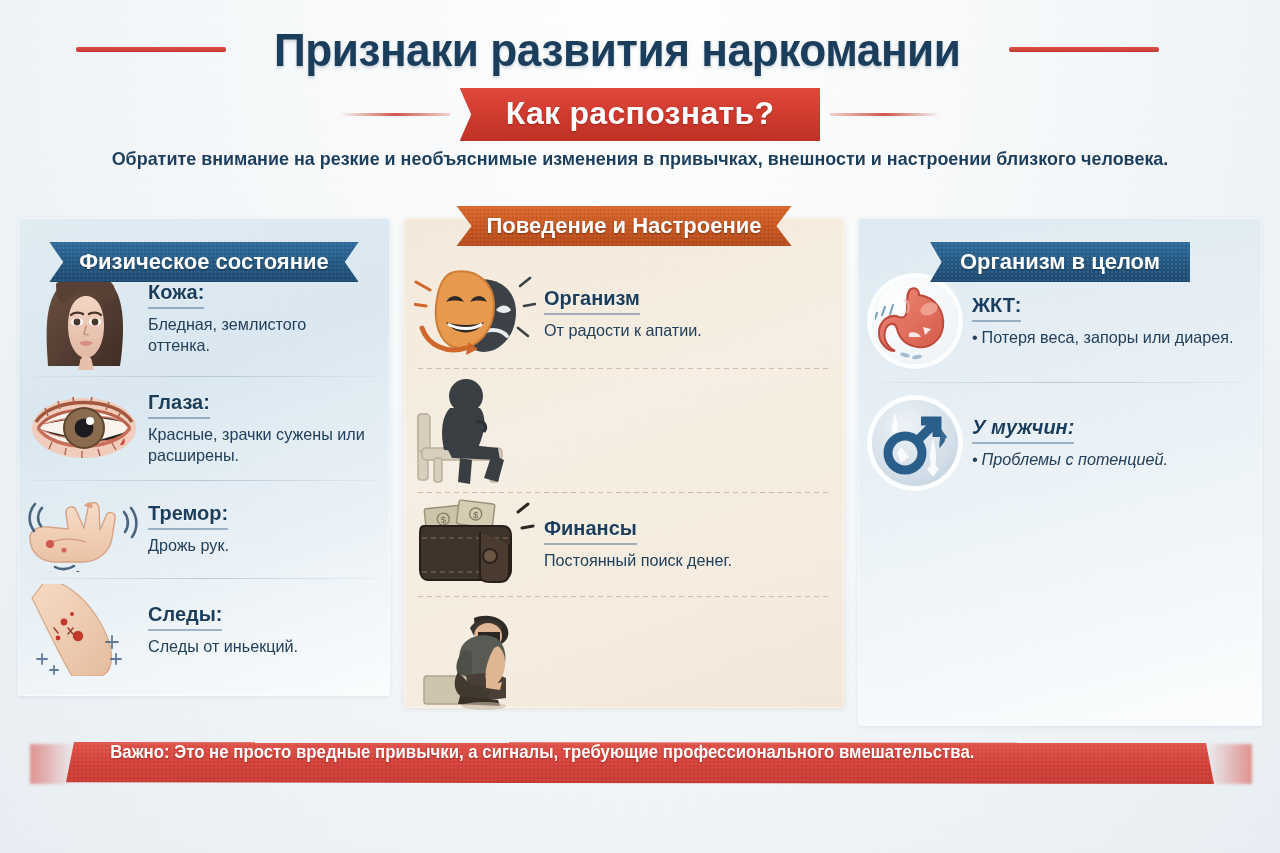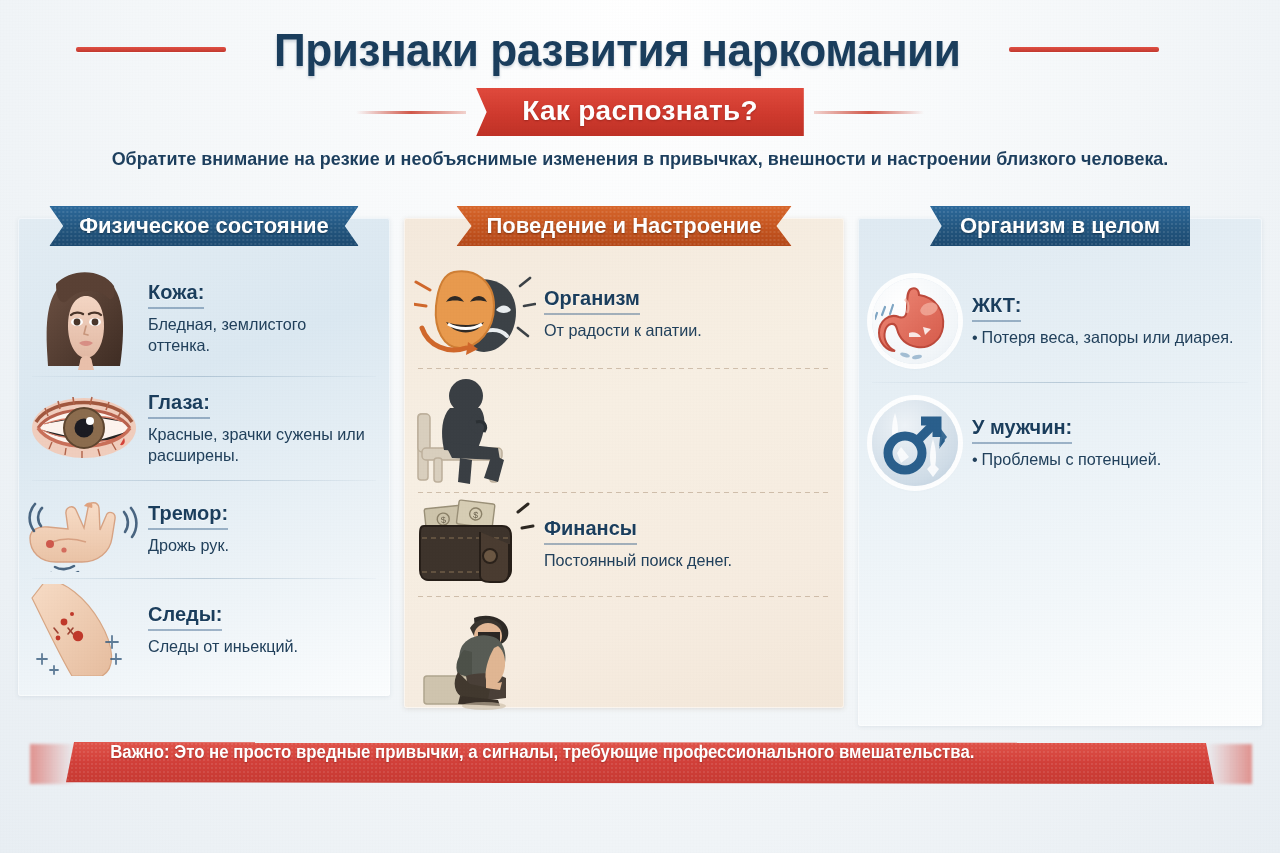--- a/index.html
+++ b/index.html
@@ -47,21 +47,21 @@
     display:flex; align-items:center; justify-content:center; gap:0;
   }
   .sub-dash{
     width:110px; height:3px;
     background:linear-gradient(90deg,rgba(214,90,70,0),#d1584a,rgba(214,90,70,.25));
   }
   .sub-dash.right{ background:linear-gradient(270deg,rgba(214,90,70,0),#d1584a,rgba(214,90,70,.25)); }
   .sub-badge{
     position:relative; margin:0 10px;
     background:linear-gradient(180deg,#e04a3d 0%,#cf3a2e 55%,#bf3227 100%);
-    color:#fff; font-size:28px; font-weight:bold; letter-spacing:.3px;
+    color:#fff; font-size:32px; font-weight:bold; letter-spacing:.3px;
     padding:7px 46px 9px; white-space:nowrap;
     clip-path:polygon(0 0, 100% 0, 100% 100%, 0 100%,
                       0 100%, 3.2% 50%, 0 0);
     box-shadow:0 3px 6px rgba(120,40,30,.22);
     text-shadow:0 1px 2px rgba(110,25,18,.45);
   }
   .sub-badge::before,.sub-badge::after{
     content:""; position:absolute; top:0; bottom:0; width:22px;
     background:linear-gradient(180deg,#e04a3d,#bf3227);
   }
@@ -101,20 +101,21 @@
   .ribbon{
     position:absolute; left:50%; transform:translateX(-50%); top:-12px;
     height:40px; line-height:40px; padding:0 30px;
     color:#fff; font-weight:bold; font-size:22px; white-space:nowrap;
     text-shadow:0 1px 2px rgba(0,0,0,.35);
     z-index:5;
   }
   .ribbon-blue{
     background:linear-gradient(180deg,#2d6a9c 0%,#23567f 55%,#1d4a70 100%);
     clip-path:polygon(0 0,100% 0,100% 100%,0 100%,4.5% 50%);
+    margin-top:36px;
   }
   .ribbon-blue.notch-both{
     clip-path:polygon(0 0, 100% 0, 95.5% 50%, 100% 100%, 0 100%, 4.5% 50%);
   }
   .ribbon-orange{
     background:linear-gradient(180deg,#d8672c 0%,#c4541f 55%,#b4491a 100%);
     clip-path:polygon(0 0, 100% 0, 95.5% 50%, 100% 100%, 0 100%, 4.5% 50%);
   }
   .ribbon::before{
     content:""; position:absolute; left:0; right:0; top:0; bottom:0;
@@ -521,21 +522,21 @@
         </div>
       </div>
       <div class="txt" style="padding-left:6px;">
         <span class="kicker">ЖКТ:</span>
         <div class="desc">
           <span class="bullet">•</span><span>Потеря веса, запоры или диарея.</span>
         </div>
       </div>
     </div>
 
-    <div class="item" style="padding:18px 14px 18px 14px;">
+    <div class="item" style="padding:18px 14px 18px 14px;font-style:italic;">
       <div class="thumb">
         <div class="circ" style="background:radial-gradient(circle at 38% 30%,#eef3f7,#cfdce7 70%,#b9cada 100%);">
           <svg class="ic" width="80" height="80" viewBox="0 0 80 80" aria-hidden="true">
             <g fill="#ffffff" opacity=".85">
               <path d="M20 10 C24 22 24 34 20 44 C16 34 16 22 20 10 Z"></path>
               <path d="M58 36 C62 48 62 60 58 70 C54 60 54 48 58 36 Z"></path>
               <path d="M52 66 L58 74 L64 66 L60 62 L56 62 Z"></path>
             </g>
             <circle cx="30" cy="50" r="17" fill="none" stroke="#2a5f8c" stroke-width="9"></circle>
             <path d="M42 38 L60 20" stroke="#2a5f8c" stroke-width="9" stroke-linecap="butt"></path>

